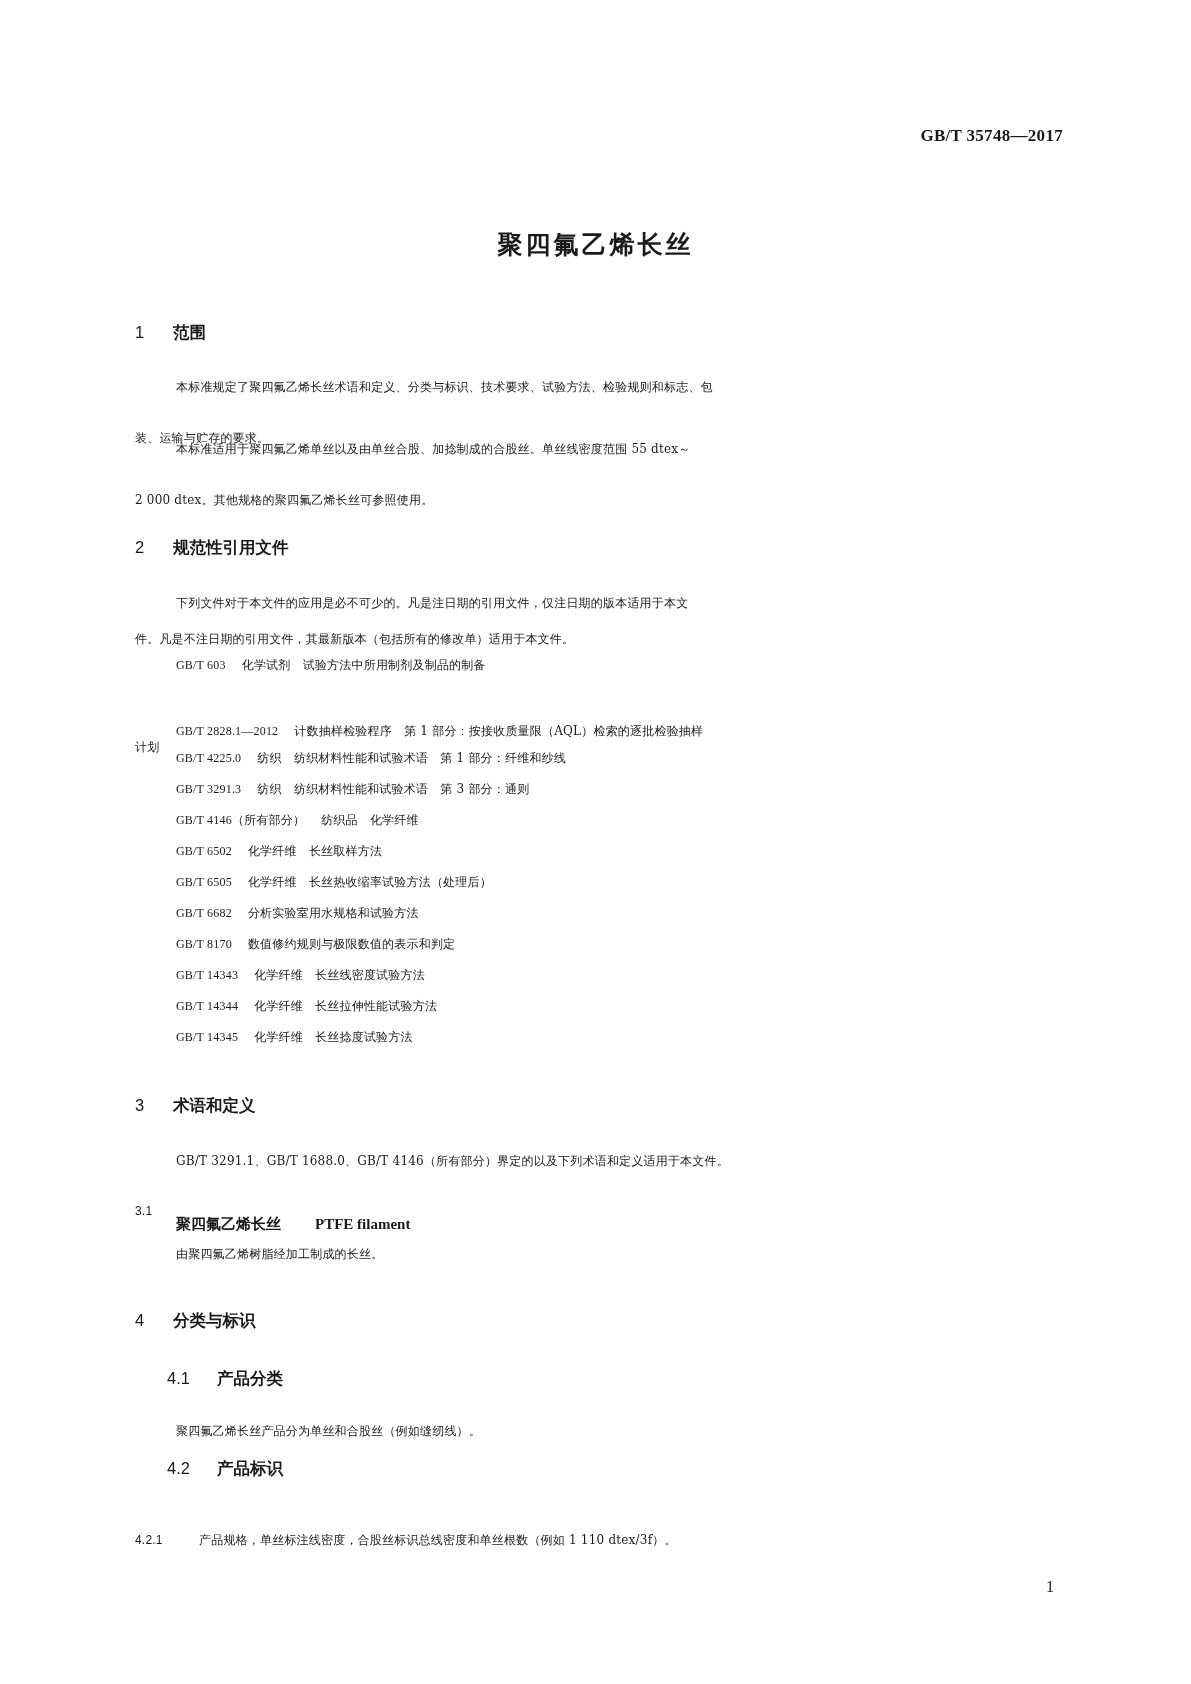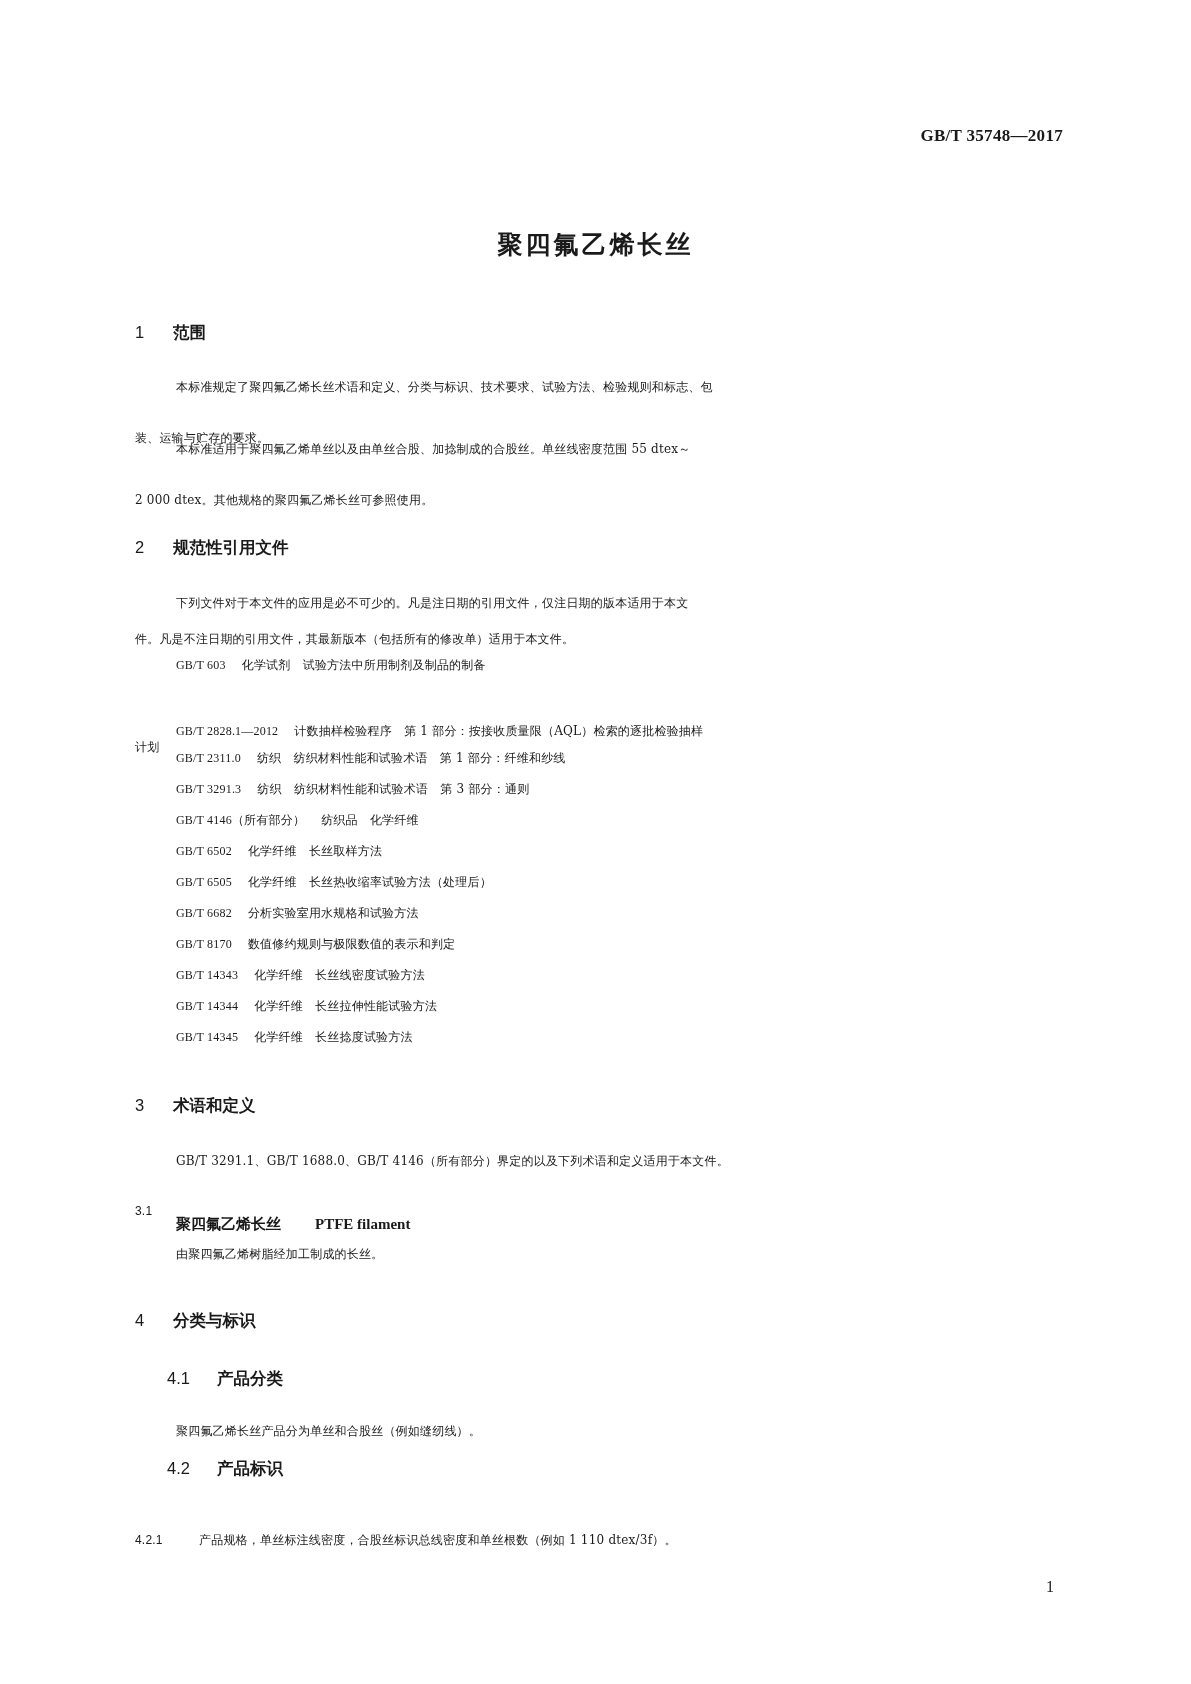--- a/index.html
+++ b/index.html
@@ -57,21 +57,21 @@
 <div class="abs p flush" style="top:611px;">件。凡是不注日期的引用文件，其最新版本（包括所有的修改单）适用于本文件。</div>
 
 <div class="abs p indent ref" style="top:657px;">
   <span class="code">GB/T 603</span><span class="gap"></span><span>化学试剂　试验方法中所用制剂及制品的制备</span>
 </div>
 <div class="abs p indent ref" style="top:688px;margin-top:35px;">
   <span class="code">GB/T 2828.1—2012</span><span class="gap"></span><span>计数抽样检验程序　第 1 部分：按接收质量限（AQL）检索的逐批检验抽样</span>
 </div>
 <div class="abs p flush" style="top:719px;">计划</div>
 <div class="abs p indent ref" style="top:750px;">
-  <span class="code">GB/T 2311.0</span><span class="gap"></span><span>纺织　纺织材料性能和试验术语　第 1 部分：纤维和纱线</span>
+  <span class="code">GB/T 4225.0</span><span class="gap"></span><span>纺织　纺织材料性能和试验术语　第 1 部分：纤维和纱线</span>
 </div>
 <div class="abs p indent ref" style="top:781px;">
   <span class="code">GB/T 3291.3</span><span class="gap"></span><span>纺织　纺织材料性能和试验术语　第 3 部分：通则</span>
 </div>
 <div class="abs p indent ref" style="top:812px;">
   <span class="code">GB/T 4146（所有部分）</span><span class="gap"></span><span>纺织品　化学纤维</span>
 </div>
 <div class="abs p indent ref" style="top:843px;">
   <span class="code">GB/T 6502</span><span class="gap"></span><span>化学纤维　长丝取样方法</span>
 </div>

